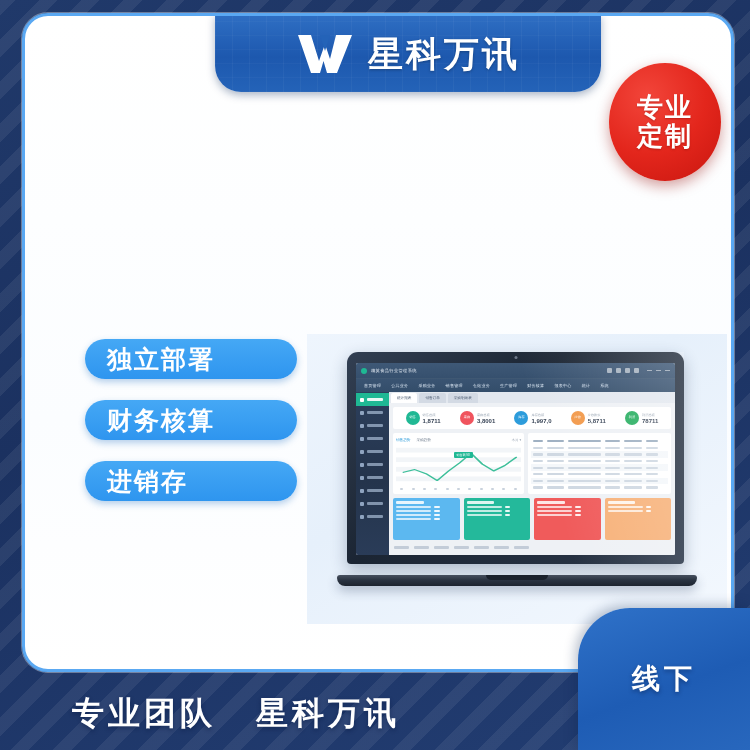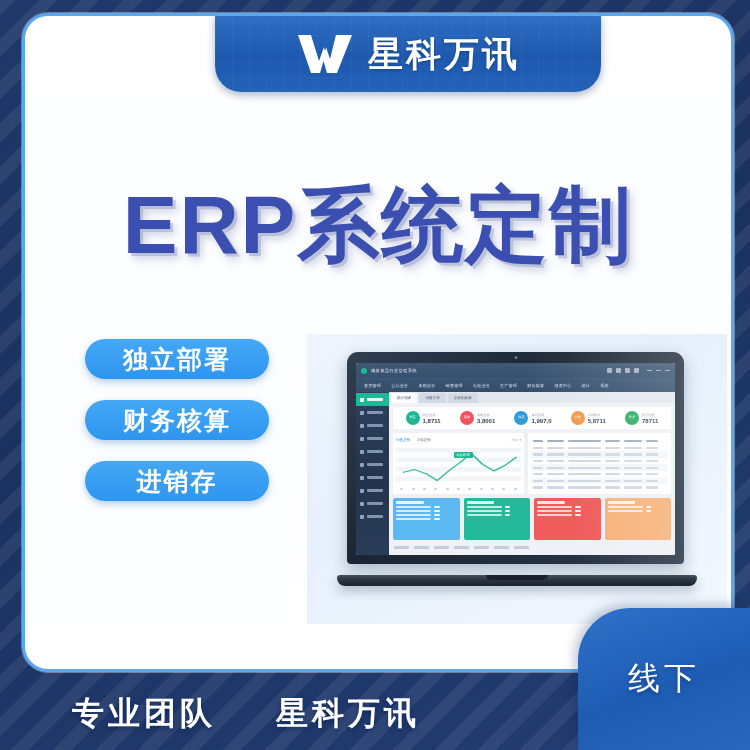--- a/index.html
+++ b/index.html
@@ -92,25 +92,25 @@
        3px 3px 0 rgba(140,150,190,.42),
        5px 6px 9px rgba(110,125,175,.34);
   }
 
   
   .pills{
     position:absolute;left:60px;top:323px;
     display:flex;flex-direction:column;gap:21px;z-index:5;
   }
   .pill{
-    min-width:168px;height:40px;padding:0 8px;
+    min-width:168px;height:40px;padding:0 22px;
     border-radius:22px;
     background:linear-gradient(180deg,#45a8f5 0%,#2e95ef 100%);
     box-shadow:0 3px 7px rgba(30,110,190,.33);
-    display:flex;align-items:center;justify-content:center;
+    display:flex;align-items:center;justify-content:flex-start;
     color:#ffffff;font-size:25px;font-weight:bold;letter-spacing:2px;
     white-space:nowrap;
   }
 
   
   .scene{
     position:absolute;left:282px;top:318px;width:420px;height:290px;
     background:linear-gradient(150deg,#eef5fd 0%,#e6f0fb 40%,#f3f8fe 100%);
     z-index:4;
   }
@@ -258,36 +258,36 @@
   }
   .foot-links i{height:2.2px;width:15px;background:#c3ccd8;border-radius:1px;font-style:normal;}
 
   
   .bottom-strip{
     position:absolute;left:0;bottom:0;width:750px;height:72px;z-index:7;
     display:flex;align-items:center;
   }
   .bottom-strip .bs-txt{
     position:absolute;left:72px;top:50%;transform:translateY(-50%);
-    display:flex;gap:60px;
+    display:flex;gap:40px;
   }
   .bottom-strip .bs-txt span{
     color:#ffffff;font-size:32px;font-weight:bold;letter-spacing:4px;
     text-shadow:0 2px 4px rgba(0,20,60,.45);white-space:nowrap;
   }
   .offline-panel{
     position:absolute;right:0;bottom:0;width:172px;height:142px;
     background:linear-gradient(160deg,#2f72c9 0%,#1e5cb4 55%,#2867bd 100%);
     border-top-left-radius:52px;
     z-index:8;
     display:flex;flex-direction:column;align-items:center;justify-content:center;
     box-shadow:-3px -3px 12px rgba(10,35,80,.28);
   }
   .offline-panel span{
-    color:#ffffff;font-size:32px;font-weight:normal;letter-spacing:4px;line-height:1.16;
+    color:#ffffff;font-size:28px;font-weight:bold;letter-spacing:4px;line-height:1.16;
     text-shadow:0 2px 4px rgba(0,20,60,.4);
   }
 </style>
 </head>
 <body>
 
 <div id="poster">
   <div class="bgwash"></div>
   <div class="stripes"></div>
 
@@ -297,23 +297,20 @@
       <div class="circuit"></div>
       <div class="logo-mark">
         <svg viewBox="0 0 58 44" width="58" height="44" aria-hidden="true">
           <path d="M2 4 L15 4 L23 30 L29 13 L34 28 L40 4 L56 4 L41 42 L31 42 L27.5 30 L24 42 L15 42 Z" fill="#ffffff"></path>
           <path d="M24 4 L34 4 L29 20 Z" fill="#2463b8"></path>
         </svg>
       </div>
       <div class="brand-name">星科万讯</div>
     </div>
 
-    <div class="maintitle">
-      <span class="txt">ERP系统定制</span>
-    </div>
 
     <div class="pills">
       <div class="pill">
           <span>独立部署</span>
         </div>
       <div class="pill">
           <span>财务核算</span>
         </div>
       <div class="pill">
           <span>进销存</span>
@@ -639,20 +636,24 @@
           <div class="lid-glare"></div>
         </div>
         <div class="base">
           <div class="notch"></div>
         </div>
       </div>
     </div>
 
   </div>
 
+  <div class="badge-round">
+    <span>专业</span>
+    <span>定制</span>
+  </div>
 
   <div class="bottom-strip">
     <div class="bs-txt">
       <span>专业团队</span>
       <span>星科万讯</span>
     </div>
   </div>
 
   <div class="offline-panel">
     <span>线下</span>

